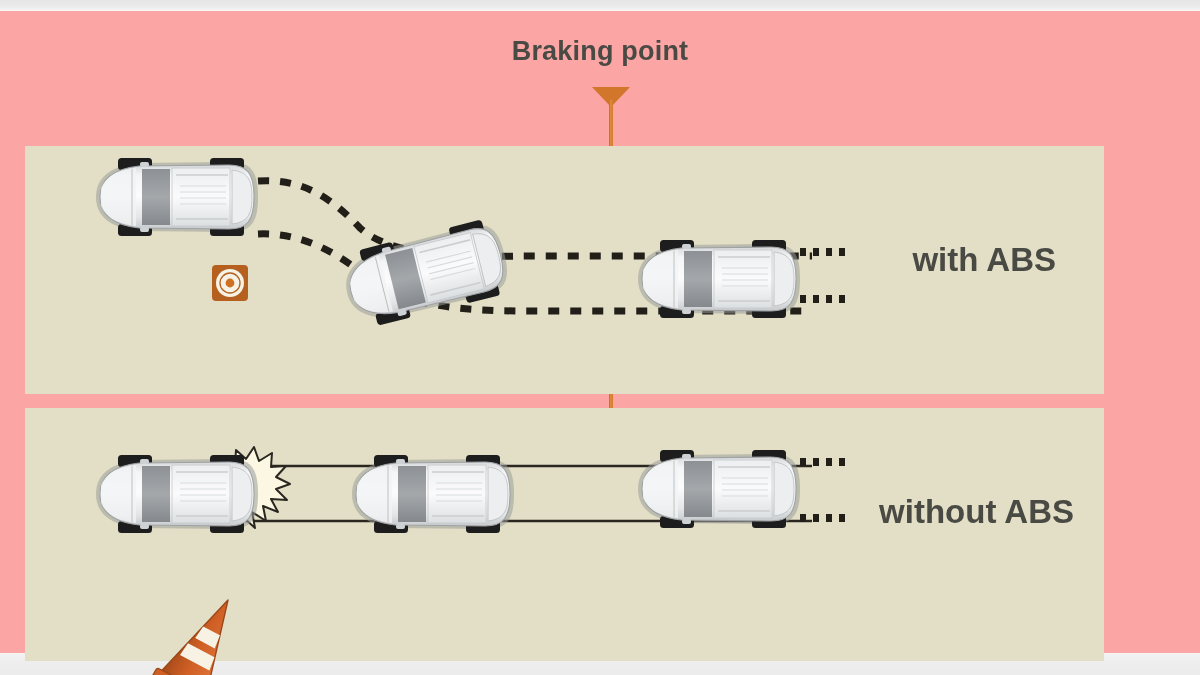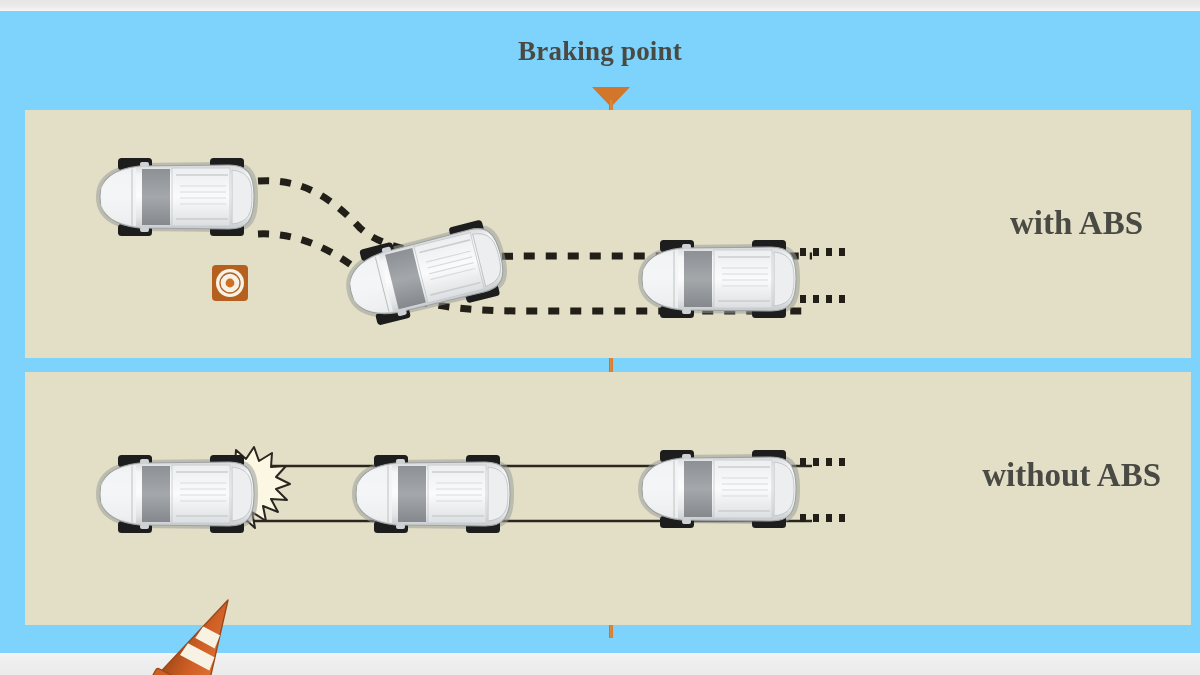--- a/index.html
+++ b/index.html
@@ -12,23 +12,22 @@
     height: 675px;
     background: #ffffff;
     font-family: "Liberation Sans", sans-serif;
     overflow: hidden;
     position: relative;
   }
   #stage {
     position: relative;
     width: 1200px;
     height: 675px;
-    background: #7dd3fc;
+    background: #fca5a5;
     overflow: hidden;
-    font-family: Liberation Serif, serif;
   }
   
   .band-top {
     position: absolute;
     left: 0; top: 0;
     width: 1200px; height: 11px;
     background: linear-gradient(to bottom, #e6e6e6 0%, #eaeaea 55%, #f7f7f7 100%);
   }
   .band-bottom {
     position: absolute;
@@ -62,22 +61,23 @@
     top: 87px;
     width: 0; height: 0;
     border-left: 19px solid transparent;
     border-right: 19px solid transparent;
     border-top: 20px solid #d1762a;
   }
   
   .panel {
     position: absolute;
     left: 25px;
-    width: 1166px;
+    width: 1079px;
     background: #e3dfc6;
+    margin-top: 36px;
   }
   #panel-abs   { top: 110px; height: 248px; }
   #panel-noabs { top: 372px; height: 253px; }
 
   .panel-label {
     position: absolute;
     font-size: 33px;
     font-weight: bold;
     color: #4a4a44;
     white-space: nowrap;

